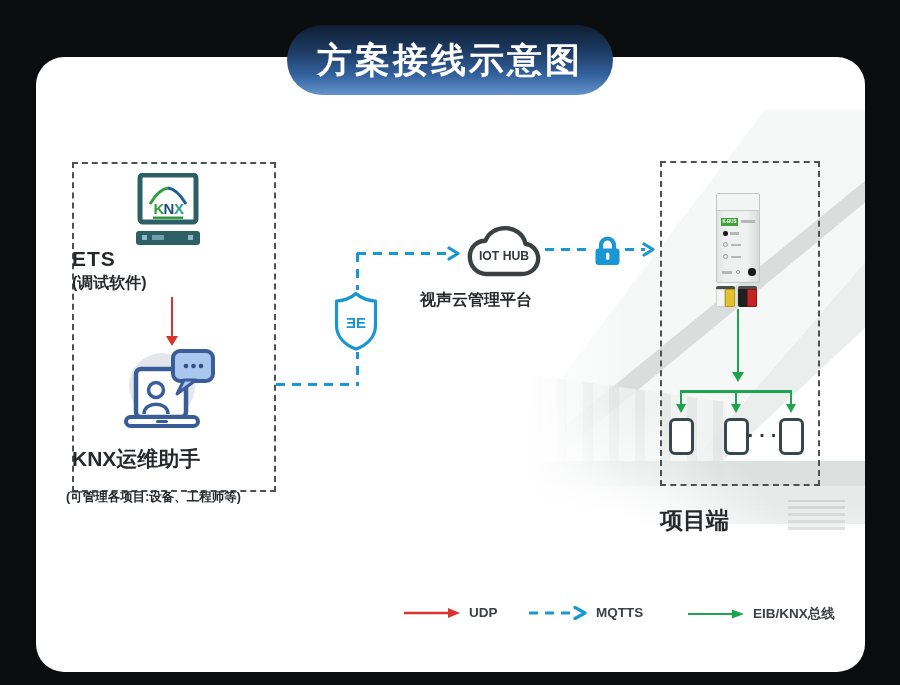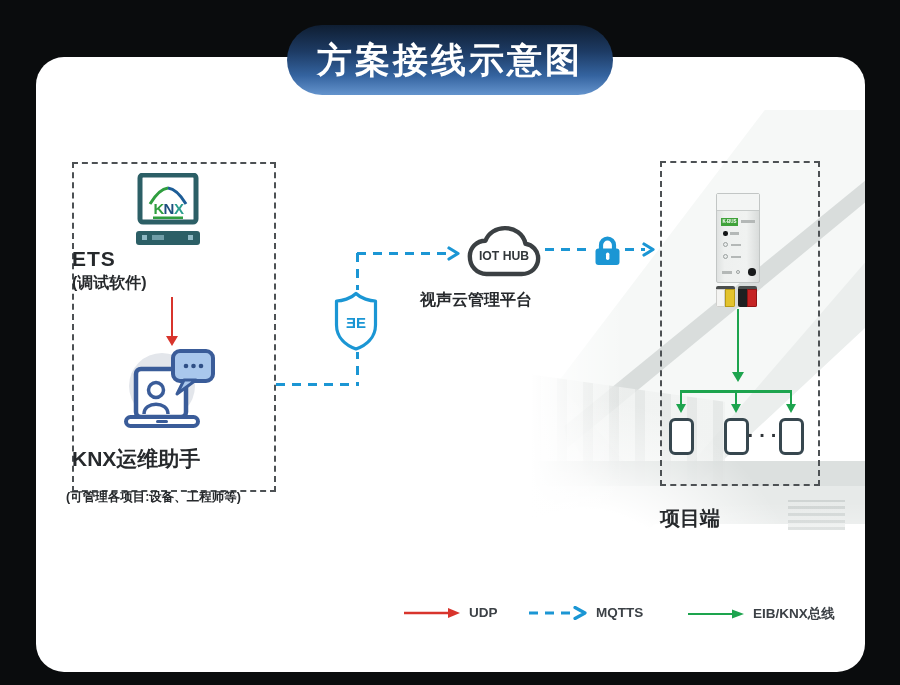--- a/index.html
+++ b/index.html
@@ -35,21 +35,21 @@
   .gbox{position:absolute;border:2px dashed #4d5154;background:transparent;}
   .box-ops{left:36px;top:105px;width:204px;height:330px;}
   .box-project{left:624px;top:104px;width:160px;height:325px;}
 
   .ctext{position:absolute;text-align:left;color:#26292c;}
   .ets-title{left:36px;top:190px;width:204px;font-size:21px;font-weight:600;letter-spacing:1px;}
   .ets-sub{left:36px;top:216px;width:204px;font-size:16px;font-weight:600;}
   .as-title{left:36px;top:388px;width:204px;font-size:21px;font-weight:bold;}
   .as-sub{left:30px;top:413px;width:216px;font-size:12.5px;font-weight:600;margin-top:19px;}
   .ops-label{left:36px;top:451px;width:204px;font-size:17px;font-weight:bold;}
-  .project-label{left:624px;top:448px;width:160px;font-size:20px;font-weight:bold;}
+  .project-label{left:624px;top:448px;width:160px;font-size:23px;font-weight:bold;}
   .platform-name{left:384px;top:233px;width:160px;font-size:16px;font-weight:bold;}
 
   
   .hdash{position:absolute;height:3px;background:repeating-linear-gradient(90deg,#1b96d4 0 9px,rgba(0,0,0,0) 9px 16px);}
   .vdash{position:absolute;width:3px;background:repeating-linear-gradient(180deg,#1b96d4 0 9px,rgba(0,0,0,0) 9px 16px);}
   .chev{position:absolute;width:13px;height:15px;}
   .rline{position:absolute;width:2.6px;background:#d8342c;}
   .rtri{position:absolute;width:0;height:0;border-left:6px solid transparent;border-right:6px solid transparent;border-top:10px solid #d8342c;}
   .gline-v{position:absolute;width:2.6px;background:#1da44e;}
   .gline-h{position:absolute;height:2.6px;background:#1da44e;}

